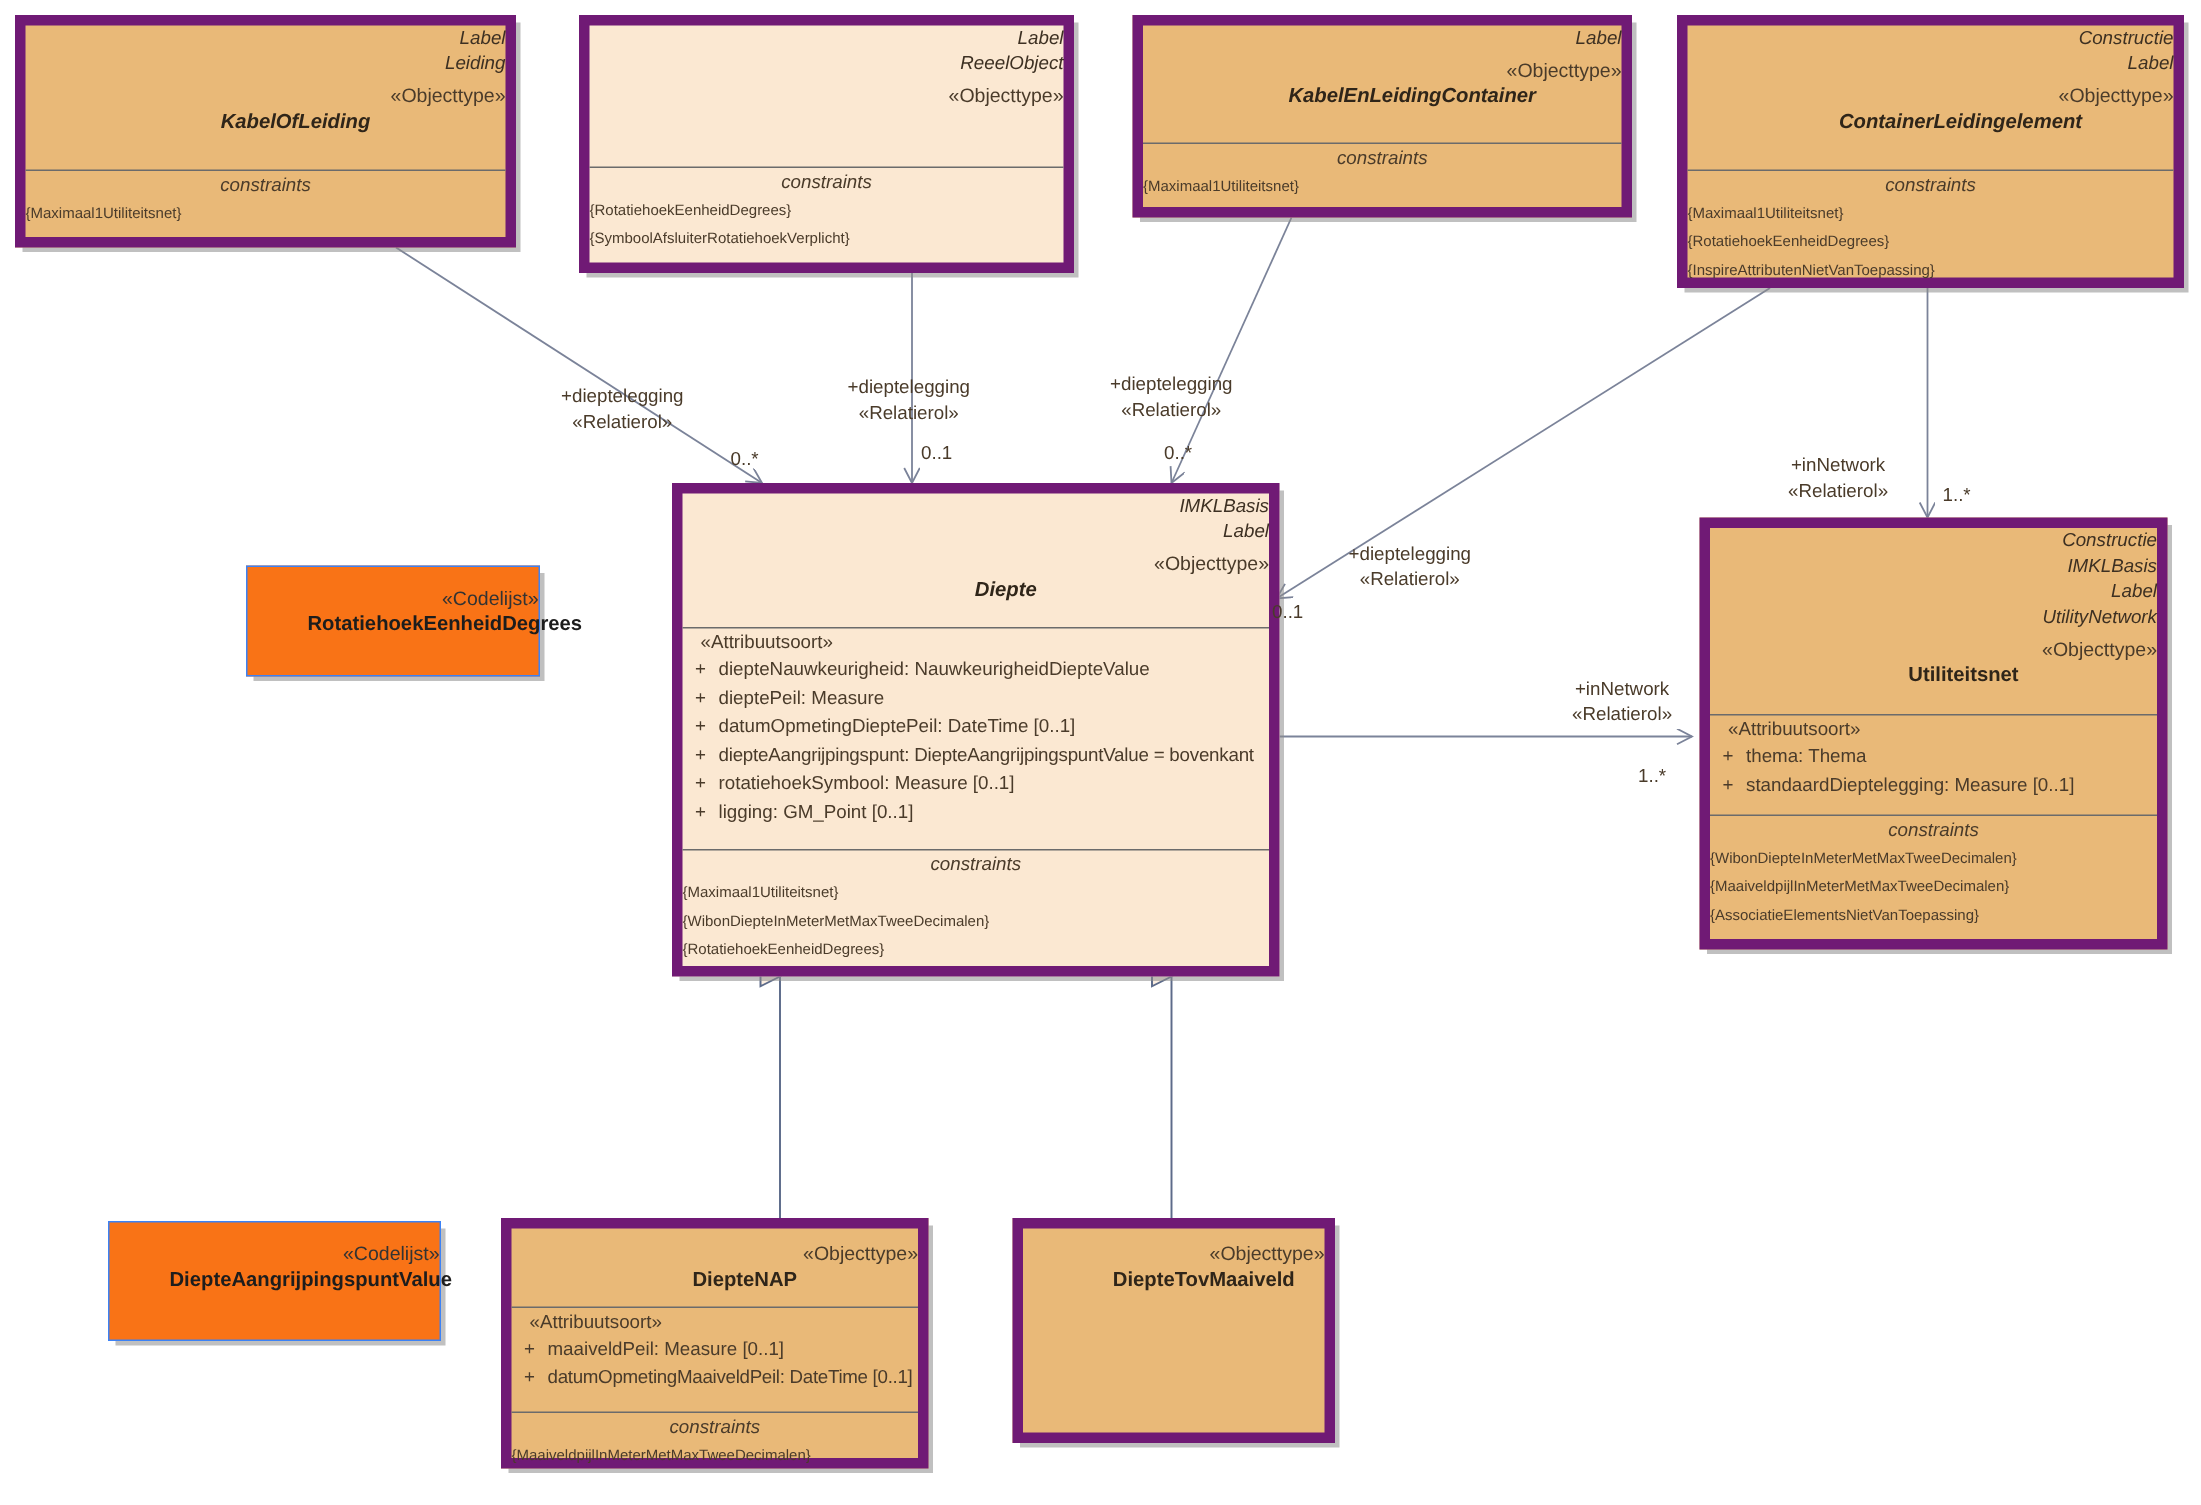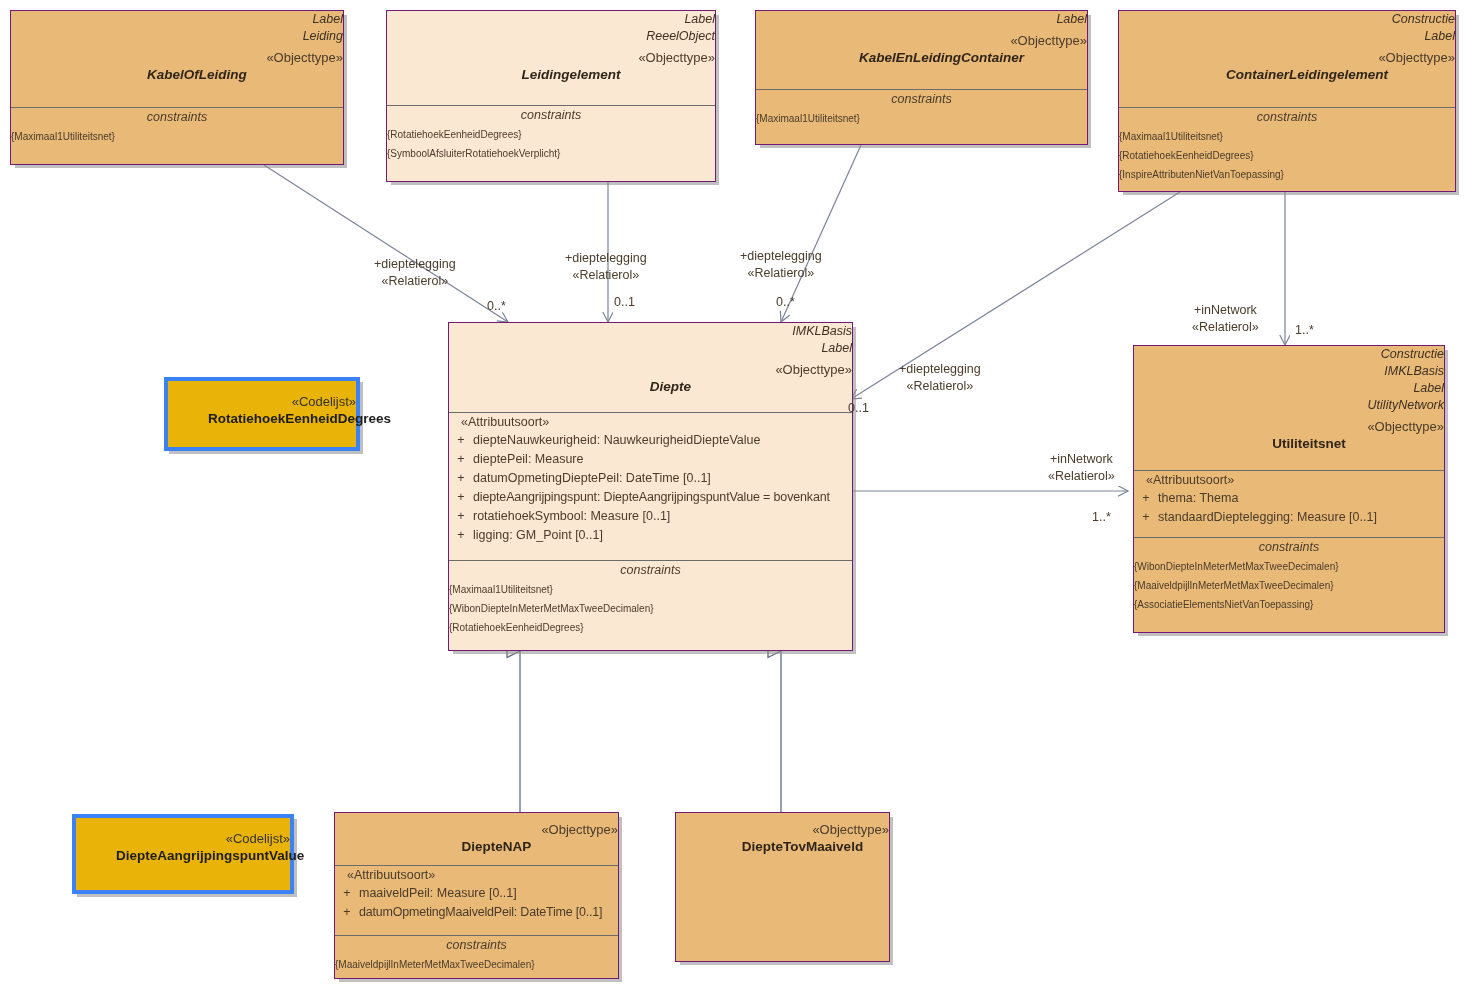--- a/index.html
+++ b/index.html
@@ -8,30 +8,30 @@
     width:1467px;height:1003px;position:relative;overflow:hidden;
     font-family:"Liberation Sans","DejaVu Sans",sans-serif;
     color:#4a3b2a;
   }
   #canvas{position:absolute;left:0;top:0;width:1467px;height:1003px;}
   svg.conn{position:absolute;left:0;top:0;width:1467px;height:1003px;overflow:visible;pointer-events:none;}
 
   
   .cls{
     position:absolute;
-    border:1px solid #701a75;
+    border:7px solid #701a75;
     box-sizing:border-box;
     box-shadow:4px 4px 0 -1px rgba(140,140,140,.55);
     z-index:5;
   }
   .cls.orange{background:#eab濃;}
   .cls.orange{background:#e8b濃;}
   .cls.orange{background:#e9b978;}
   .cls.cream{background:#fbe8d2;}
-  .cls.grey{background:#eab308;border:4px solid #3b82f6;}
+  .cls.grey{background:#f97316;border:1px solid #3b82f6;}
 
   .cls .sect{box-sizing:border-box;padding:0;}
   .cls .sect + .sect{border-top:1px solid #6b6b6b;}
 
   
   .hdr{position:relative;padding:5px 7px 8px 7px;}
   .tags{text-align:right;font-style:italic;font-size:12.5px;line-height:17px;color:#3d3022;}
   .tag{display:block;}
   .stereo{text-align:right;font-size:13px;line-height:17px;color:#4a3b2a;margin-top:4px;}
   .cname{text-align:center;font-size:13.5px;line-height:18px;font-weight:bold;color:#2f2519;margin-left:40px;}
@@ -128,21 +128,20 @@
     </div>
   </div>
 
   <div class="cls cream" style="left:386px;top:10px;width:330px;height:172px;">
     <div class="sect hdr" style="height:94px;">
       <div class="tags">
         <span class="tag">Label</span>
         <span class="tag">ReeelObject</span>
       </div>
       <div class="stereo">«Objecttype»</div>
-      <div class="cname ital">Leidingelement</div>
     </div>
     <div class="sect cons">
       <div class="ctitle">constraints</div>
       <div class="citem">{RotatiehoekEenheidDegrees}</div>
       <div class="citem">{SymboolAfsluiterRotatiehoekVerplicht}</div>
     </div>
   </div>
 
   <div class="cls orange" style="left:755px;top:10px;width:333px;height:135px;">
     <div class="sect hdr" style="height:78px;">

